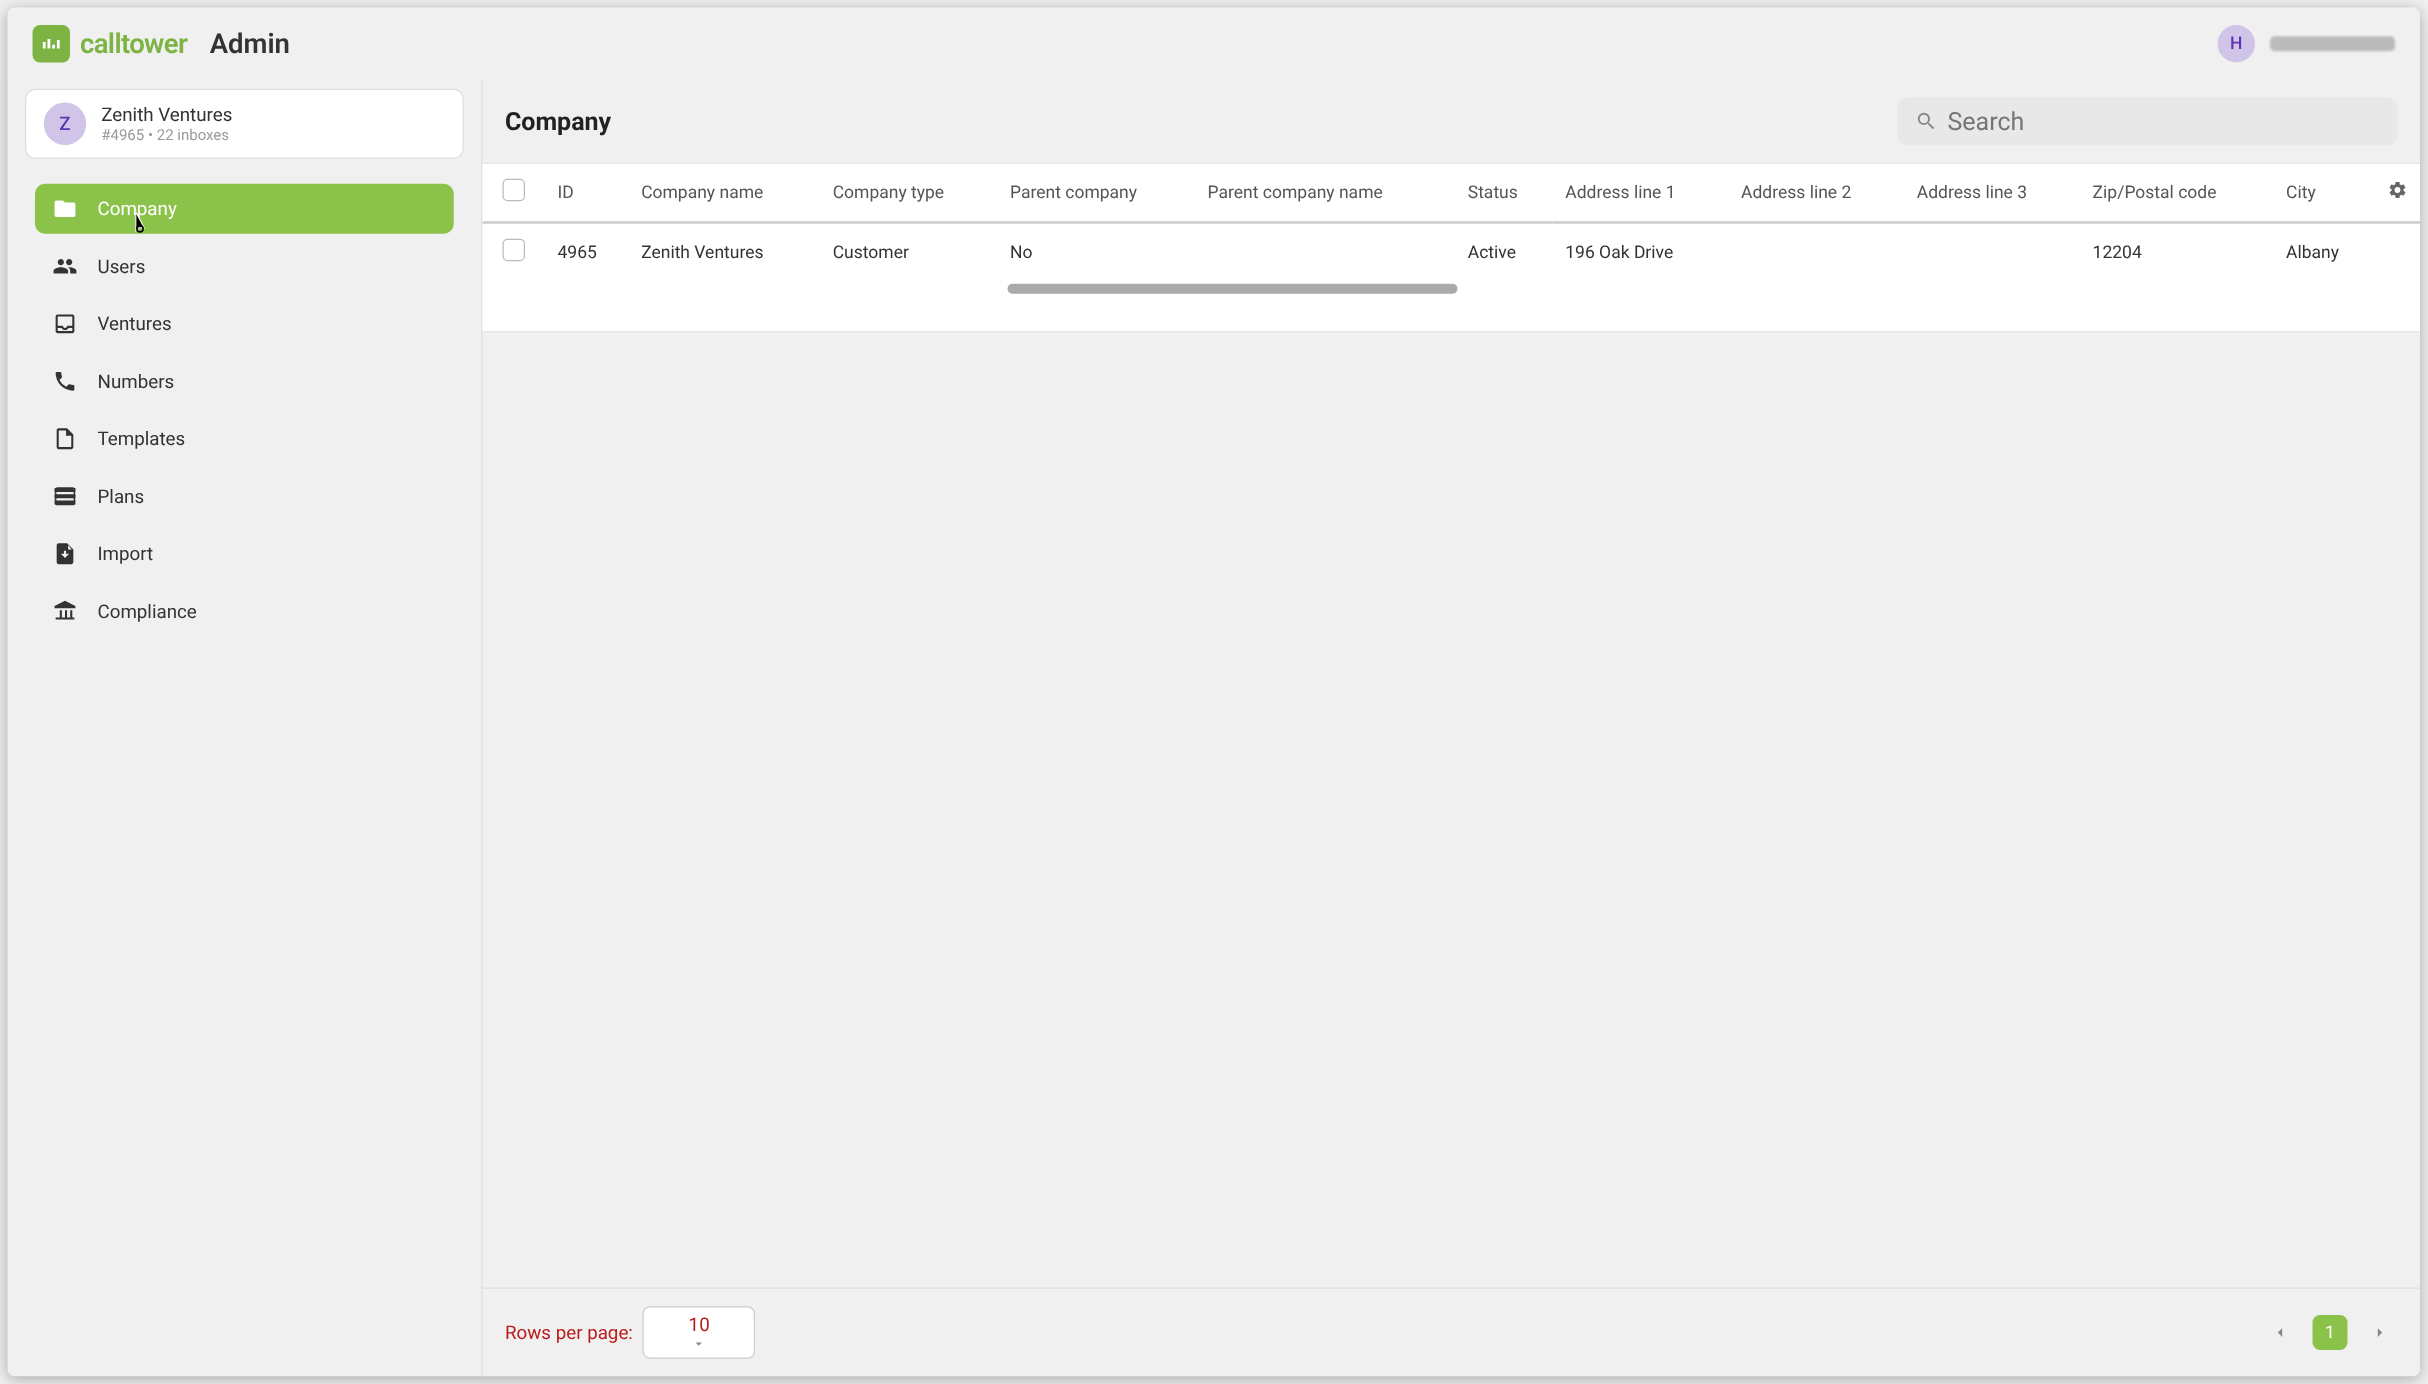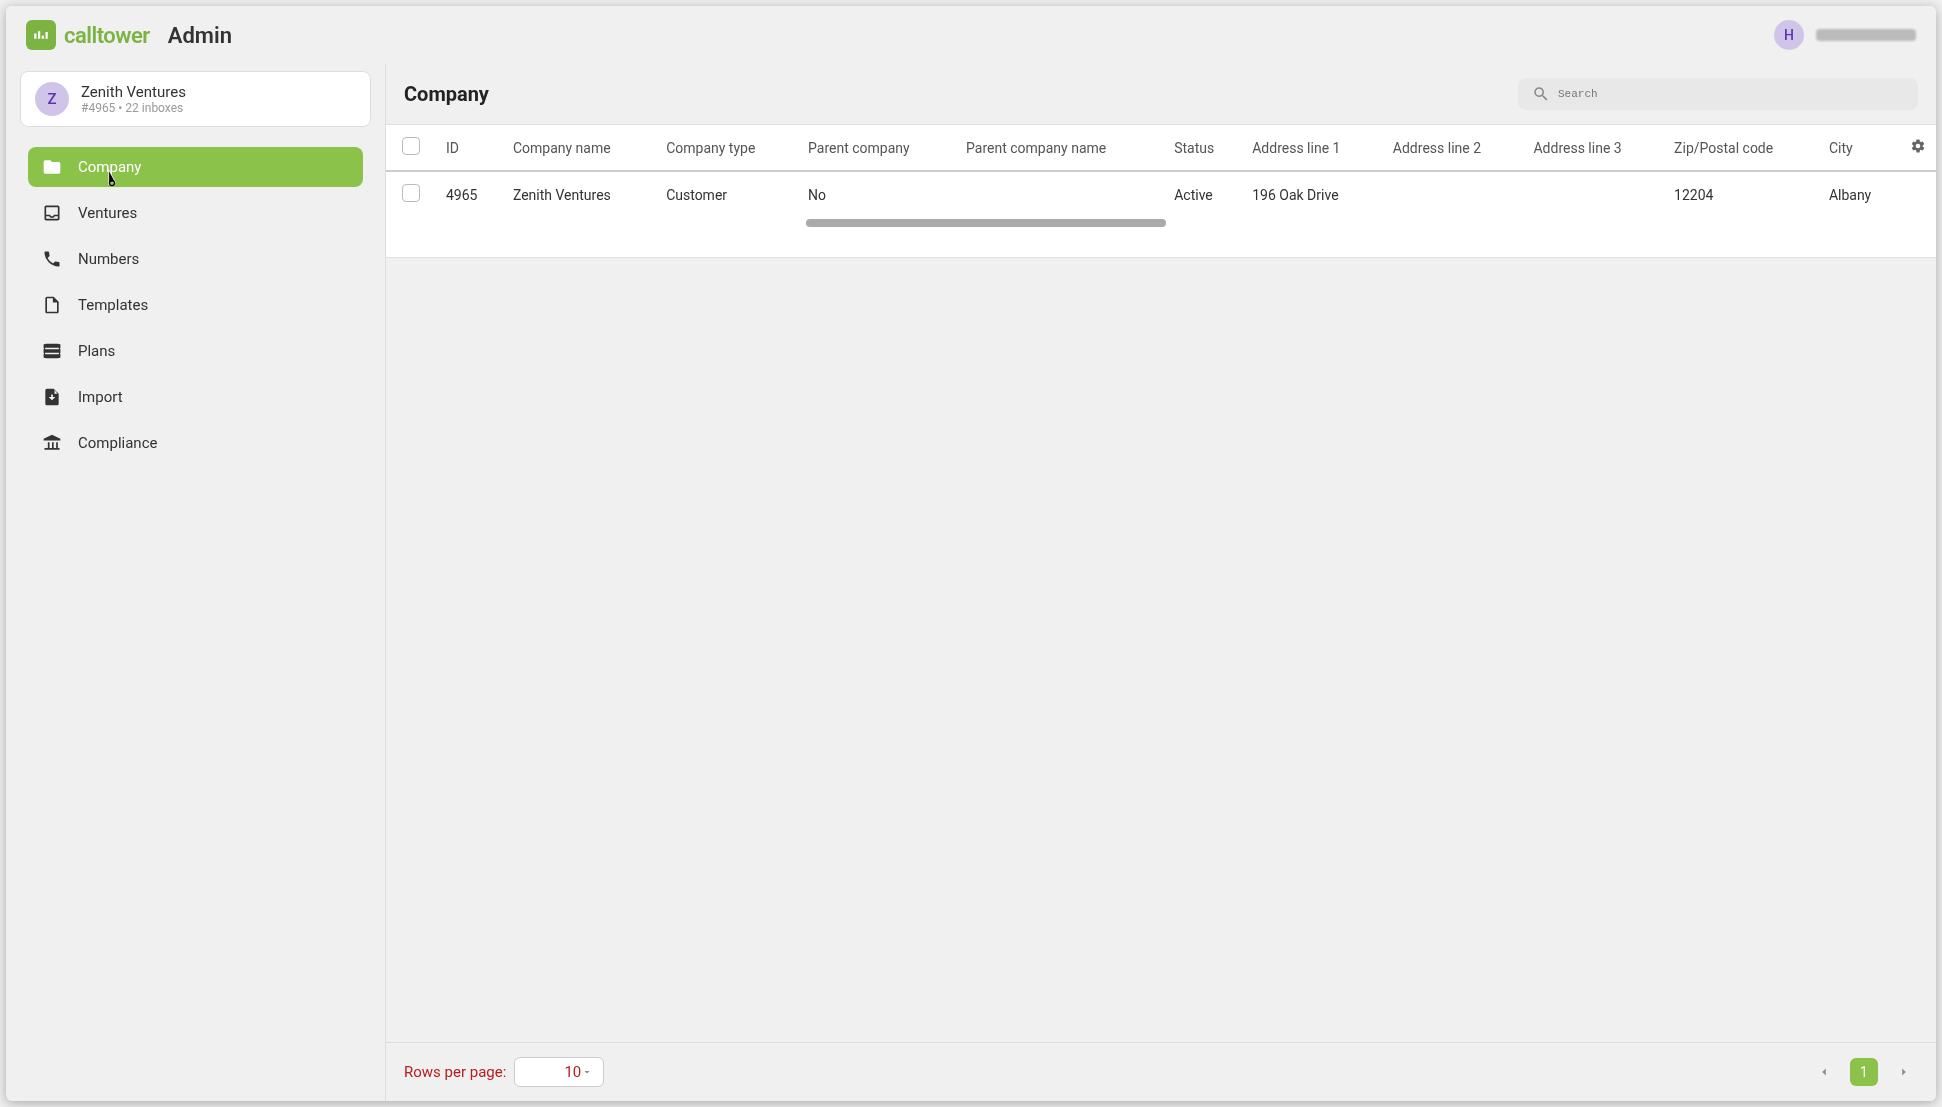--- a/index.html
+++ b/index.html
@@ -35,39 +35,39 @@
     .nav-item .nav-icon svg { width: 20px; height: 20px; fill: currentColor; }
     .nav-item.active .nav-icon svg { fill: #fff; }
     
     
     .main { flex: 1; display: flex; flex-direction: column; border-left: 1px solid #ddd; background: #f0f0f0; }
     .page-header { display: flex; align-items: center; padding: 14px 18px; }
     .page-title { font-size: 20px; font-weight: 700; color: #222; }
     .page-header-spacer { flex: 1; }
     .search-box { display: flex; align-items: center; background: #e8e8e8; border-radius: 8px; padding: 7px 14px; width: 400px; gap: 8px; }
     .search-box svg { width: 18px; height: 18px; fill: #888; }
-    .search-box input { border: none; outline: none; background: transparent; font-size: 11px; color: #333; flex: 1; font-family: Liberation Mono, monospace; }
+    .search-box input { border: none; outline: none; background: transparent; font-size: 20px; color: #333; flex: 1; }
     
     
     .table-wrap { background: #fff; border-top: 1px solid #e0e0e0; border-bottom: 1px solid #e0e0e0; position: relative; }
     .table-scroll { overflow-x: auto; }
     table { width: 100%; border-collapse: collapse; min-width: 1550px; }
     thead th { text-align: left; font-size: 14px; font-weight: 400; color: #555; padding: 12px 10px; border-bottom: 2px solid #ccc; white-space: nowrap; }
     tbody td { font-size: 14px; color: #333; padding: 12px 10px; white-space: nowrap; }
     .checkbox-cell { width: 50px; text-align: center; }
     .checkbox { width: 18px; height: 18px; border: 1.5px solid #bbb; border-radius: 4px; display: inline-block; }
     .settings-col { width: 36px; text-align: center; }
     .settings-col svg { width: 16px; height: 16px; fill: #666; }
     
     .scroll-indicator { position: absolute; bottom: 30px; left: 420px; width: 360px; height: 8px; background: #aaa; border-radius: 4px; }
     
     
     .table-footer { margin-top: auto; display: flex; align-items: center; padding: 14px 18px; border-top: 1px solid #ddd; }
     .rows-per-page { display: flex; align-items: center; gap: 8px; font-size: 15px; color: #b91c1c; }
-    .select-box { display: flex; align-items: center; justify-content: flex-end; border: 1px solid #ccc; border-radius: 6px; padding: 5px 10px; width: 90px; background: #fff; }
+    .select-box { display: flex; align-items: center; justify-content: flex-start; border: 1px solid #ccc; border-radius: 6px; padding: 5px 10px; width: 90px; background: #fff; flex-direction: column; }
     .select-box svg { width: 12px; height: 12px; fill: #888; }
     .footer-spacer { flex: 1; }
     .pagination { display: flex; align-items: center; gap: 12px; }
     .page-btn { width: 28px; height: 28px; display: flex; align-items: center; justify-content: center; border-radius: 6px; cursor: pointer; }
     .page-btn svg { width: 14px; height: 14px; fill: #888; }
     .page-num { width: 28px; height: 28px; display: flex; align-items: center; justify-content: center; background: #8bc34a; color: #fff; border-radius: 6px; font-size: 14px; }
     
     
     .cursor { position: absolute; top: 162px; left: 96px; width: 20px; height: 20px; pointer-events: none; z-index: 100; }
   </style>
@@ -101,20 +101,28 @@
       </div>
 
       <nav class="nav-list">
         <div class="nav-item active">
           <span class="nav-icon">
               <svg viewBox="0 0 24 24">
                 <path d="M10 4H4c-1.1 0-2 .9-2 2v12c0 1.1.9 2 2 2h16c1.1 0 2-.9 2-2V8c0-1.1-.9-2-2-2h-8l-2-2z"></path>
               </svg>
             </span>
           <span>Company</span>
+        </div>
+        <div class="nav-item">
+          <span class="nav-icon">
+              <svg viewBox="0 0 24 24">
+                <path d="M16 11c1.66 0 3-1.34 3-3s-1.34-3-3-3-3 1.34-3 3 1.34 3 3 3zm-8 0c1.66 0 3-1.34 3-3S9.66 5 8 5 5 6.34 5 8s1.34 3 3 3zm0 2c-2.33 0-7 1.17-7 3.5V19h14v-2.5c0-2.33-4.67-3.5-7-3.5zm8 0c-.29 0-.62.02-.97.05 1.16.84 1.97 1.97 1.97 3.45V19h6v-2.5c0-2.33-4.67-3.5-7-3.5z"></path>
+              </svg>
+            </span>
+          <span>Users</span>
         </div>
         <div class="nav-item">
           <span class="nav-icon">
               <svg viewBox="0 0 24 24">
                 <path d="M19 3H5c-1.1 0-2 .9-2 2v14c0 1.1.9 2 2 2h14c1.1 0 2-.9 2-2V5c0-1.1-.9-2-2-2zm0 16H5v-3h3.56c.69 1.19 1.97 2 3.45 2s2.75-.81 3.45-2H19v3zm0-5h-4.99c0 1.1-.9 2-2 2s-2-.9-2-2H5V5h14v9z"></path>
               </svg>
             </span>
           <span>Ventures</span>
         </div>
         <div class="nav-item">

